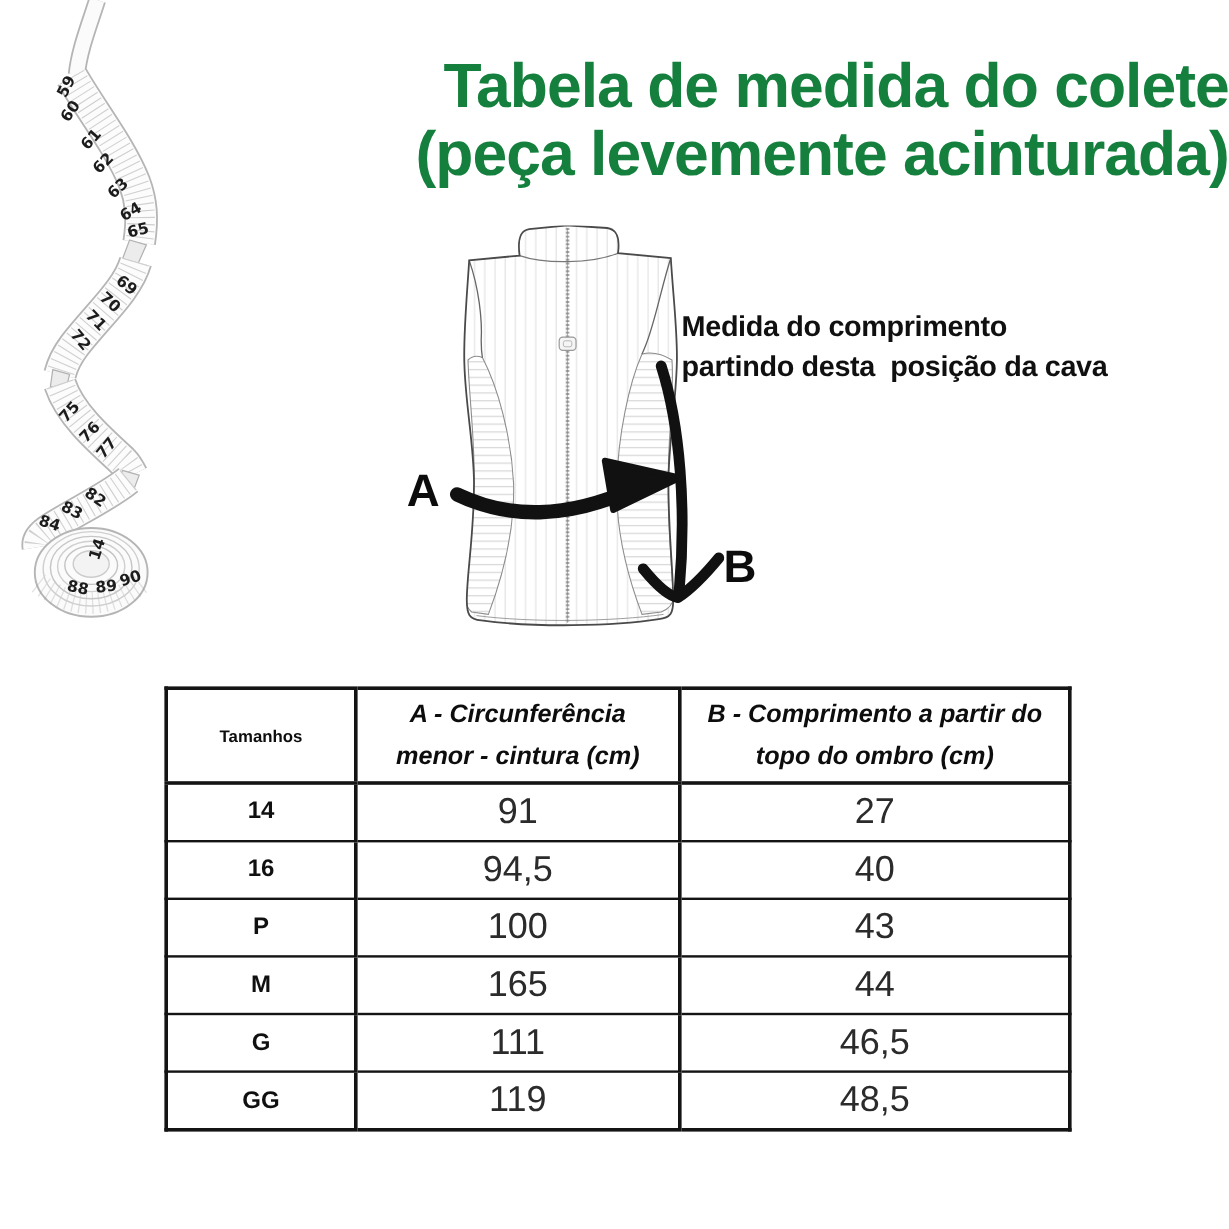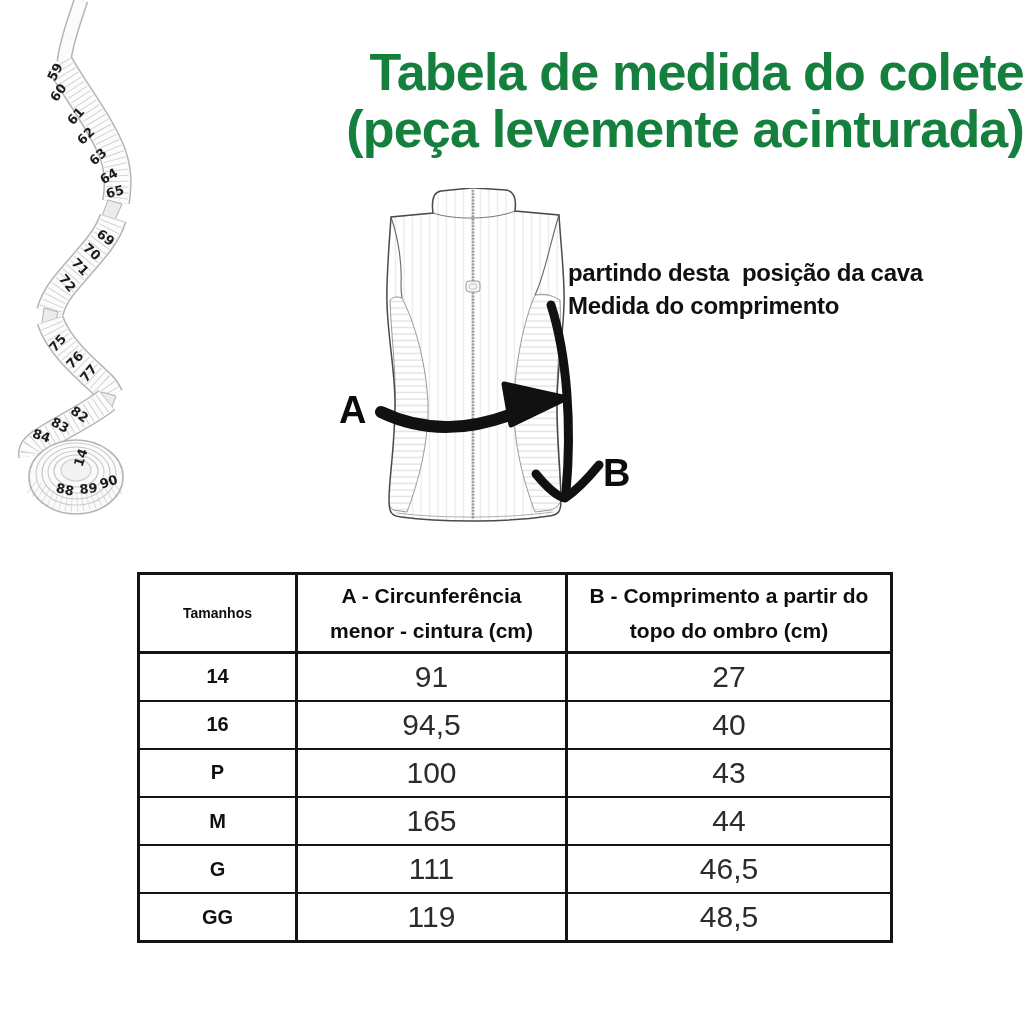--- a/index.html
+++ b/index.html
@@ -24,21 +24,21 @@
   .annotation{position:absolute;left:568px;top:256px;font-weight:bold;font-size:24px;
               line-height:33px;color:#101010;letter-spacing:-0.3px;}
   .annotation div{white-space:pre;}
 
   
   .size-table{position:absolute;left:137px;top:572px;width:753px;height:371px;
               border-collapse:collapse;table-layout:fixed;
               border:3px solid #141414;}
   .size-table th,.size-table td{border:2px solid #141414;text-align:center;vertical-align:middle;padding:0;}
   .size-table thead th{border-bottom:3px solid #141414;height:76px;font-size:21px;font-weight:bold;color:#0d0d0d;}
-  .size-table thead th div{line-height:35px;}
+  .size-table thead th div{line-height:35px;font-style:italic;}
   .size-table thead th.c1{font-size:14px;}
   .size-table .c2,.size-table .c3{border-left:3px solid #141414;}
   .size-table tbody tr{height:42px;}
   .size-table tbody th.size{font-size:20px;font-weight:bold;color:#101010;}
   .size-table tbody td.val{font-size:30px;font-weight:normal;color:#2b2b2b;}
 
   
   .footer{position:absolute;left:0;right:0;top:953px;text-align:center;}
   .footnote{display:inline-block;transform:scaleX(0.72);transform-origin:50% 50%;
             font-weight:bold;font-size:25px;letter-spacing:-0.2px;color:#0c0c0c;}
@@ -161,22 +161,22 @@
     <g>
       <path d="M 551,305 C 567,355 572,425 566,492" fill="none" stroke="#111" stroke-width="9" stroke-linecap="round"></path>
       <path d="M 536,474 Q 554,496 565,498 Q 580,488 599,465" fill="none" stroke="#111" stroke-width="9" stroke-linecap="round" stroke-linejoin="round"></path>
     </g>
   </svg>
 
   <div class="meas-label label-a">A</div>
   <div class="meas-label label-b">B</div>
 
   <div class="annotation">
+    <div>Medida do comprimento</div>
     <div>partindo desta  posição da cava</div>
-    <div>Medida do comprimento</div>
   </div>
 
   <table class="size-table">
     <colgroup>
       <col style="width:158px">
         <col style="width:270px">
         <col style="width:325px">
     </colgroup>
     <thead>
       <tr>

